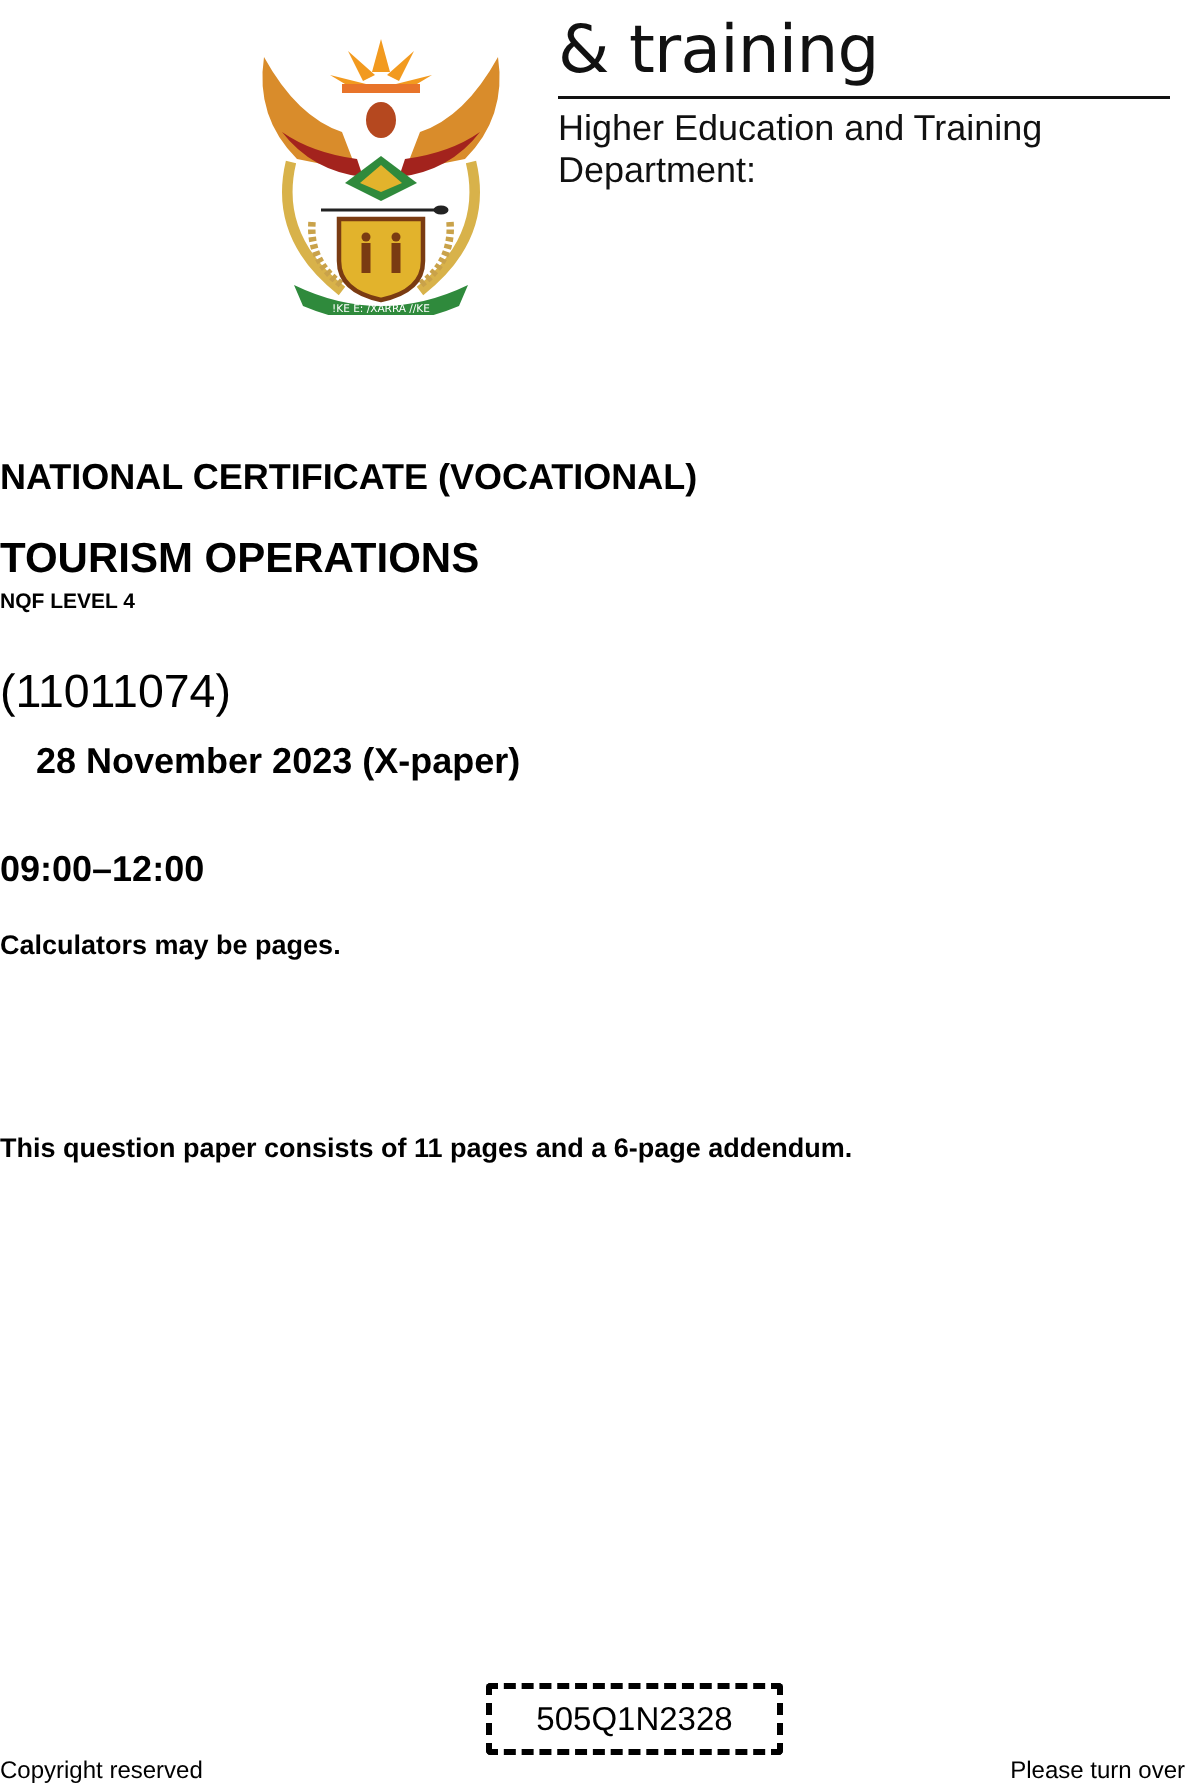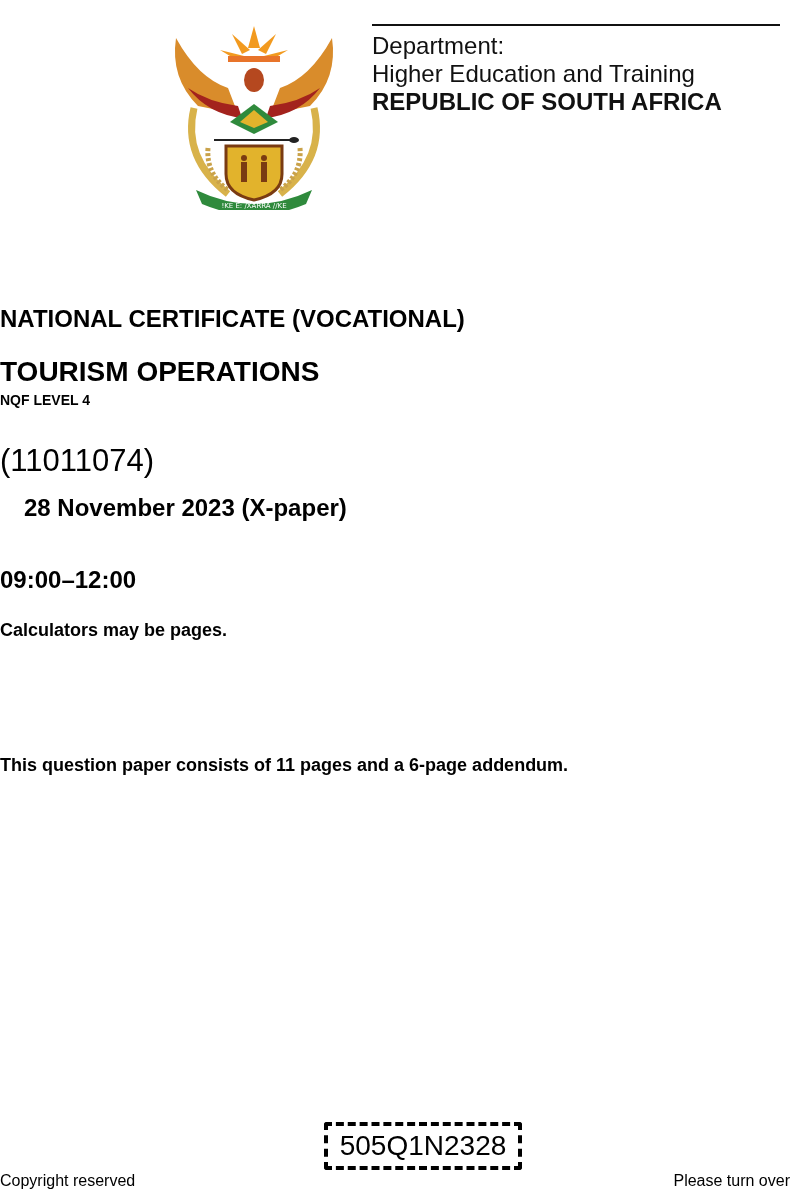--- a/index.html
+++ b/index.html
@@ -12,21 +12,21 @@
   .brand-rsa { font-size:24px; font-weight:bold; line-height:28px; color:#111; }
   .center { position:absolute; left:0; width:800px; text-align:left; font-weight:bold; }
   .t1 { top:305px; font-size:24px; }
   .t2 { top:356px; font-size:28px; }
   .t3 { top:392px; font-size:14px; }
   .t4 { top:443px; font-size:31px; font-weight:normal; }
   .t5 { top:494px; font-size:24px;margin-left:24px; }
   .t6 { top:526px; font-size:24px;margin-top:40px; }
   .t7 { top:620px; font-size:18px; }
   .t8 { top:755px; font-size:18px; }
-  .code { position:absolute; left:324px; top:1122px; width:190px; height:40px; border:4px dashed #000; border-radius:3px; text-align:center; font-size:28px; line-height:40px; }
+  .code { position:absolute; left:324px; top:1122px; width:190px; height:40px; border:4px dashed #000; border-radius:3px; text-align:center; font-size:22px; line-height:40px; }
   .foot-left { position:absolute; left:0; top:1172px; font-size:16px; }
   .foot-right { position:absolute; right:10px; top:1172px; font-size:16px; }
 </style>
 </head>
 <body>
 
 <div class="crest">
   <svg width="172" height="192" viewBox="0 0 172 192">
 
     <g fill="#f29a1f">
@@ -64,24 +64,24 @@
       <circle cx="96" cy="140" r="3"></circle>
         <rect x="93" y="144" width="6" height="20"></rect>
     </g>
 
     <path d="M28,172 Q86,200 144,172 L138,186 Q86,208 34,186 Z" fill="#2f8a3c"></path>
     <text x="86" y="190" font-size="7" fill="#fff" text-anchor="middle" font-family="DejaVu Sans, sans-serif">!KE E: /XARRA //KE</text>
   </svg>
 </div>
 
 <div class="brand">
+  <div class="brand-big">&amp; training</div>
   <div class="brand-rule"></div>
+  <div class="brand-dept">Higher Education and Training</div>
   <div class="brand-dept">Department:</div>
-  <div class="brand-dept">Higher Education and Training</div>
-  <div class="brand-rsa">REPUBLIC OF SOUTH AFRICA</div>
 </div>
 
 <div class="center t1">NATIONAL CERTIFICATE (VOCATIONAL)</div>
 <div class="center t2">TOURISM OPERATIONS</div>
 <div class="center t3">NQF LEVEL 4</div>
 <div class="center t4">(11011074)</div>
 <div class="center t5">28 November 2023 (X-paper)</div>
 <div class="center t6">09:00–12:00</div>
 <div class="center t7">Calculators may be pages.</div>
 <div class="center t8">This question paper consists of 11 pages and a 6-page addendum.</div>

